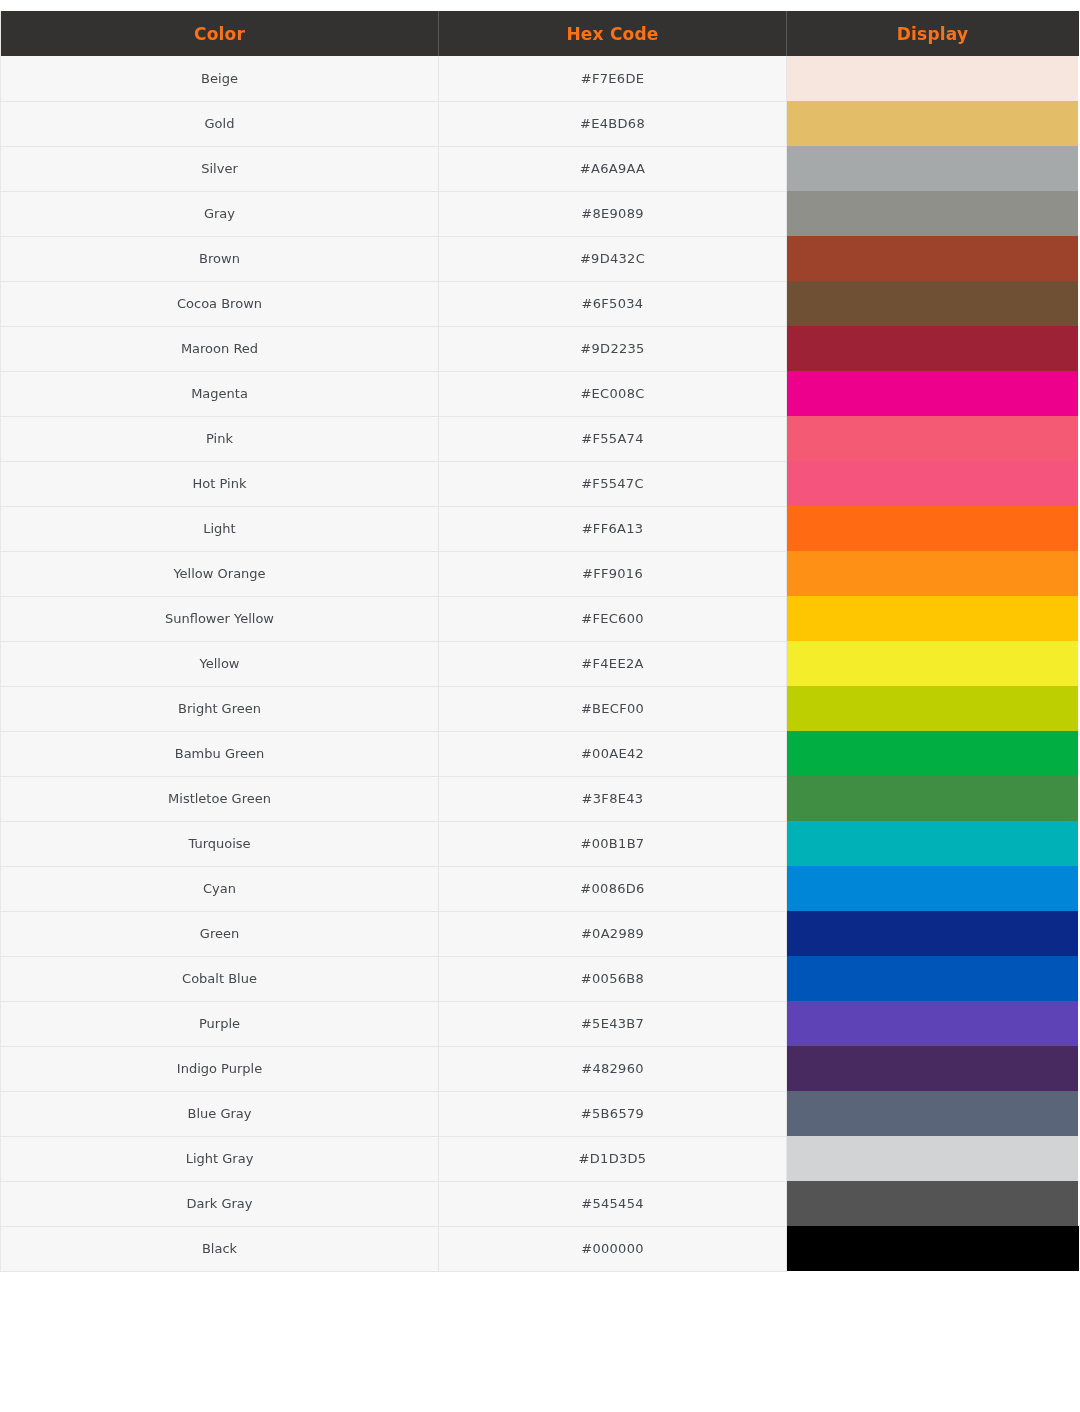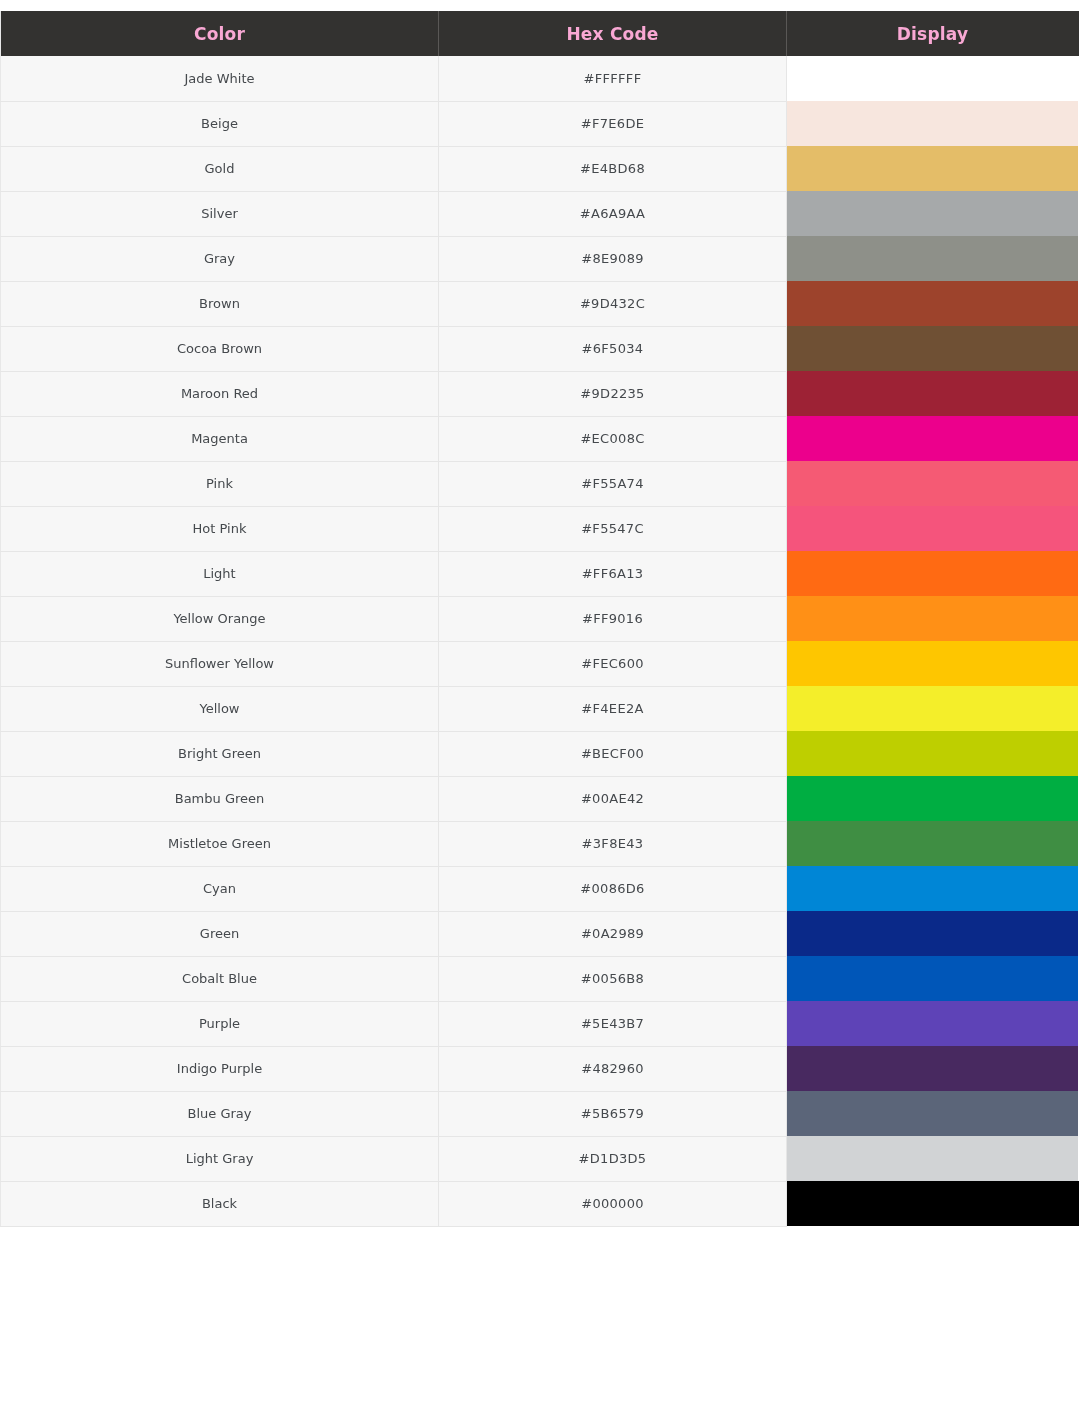--- a/index.html
+++ b/index.html
@@ -26,21 +26,21 @@
     table-layout: fixed;
     margin: 0;
     border-left: 1px solid #e8e8e8;
   }
   table.color-table col.c-name    { width: 438px; }
   table.color-table col.c-hex     { width: 348px; }
   table.color-table col.c-display { width: 292px; }
 
   thead th {
     background: #333230;
-    color: #f9a8d4;
+    color: #f97316;
     font-size: 17px;
     font-weight: bold;
     letter-spacing: 0.2px;
     height: 45px;
     padding: 0;
     text-align: center;
     vertical-align: middle;
     border-right: 1px solid #5a5856;
     box-sizing: border-box;
   }
@@ -86,27 +86,20 @@
     </colgroup>
     <thead>
       <tr>
         <th>Color</th>
         <th>Hex Code</th>
         <th>Display</th>
       </tr>
     </thead>
     <tbody id="table-body">
         <tr>
-          <td class="cell-name">Jade White</td>
-          <td class="cell-hex">#FFFFFF</td>
-          <td class="cell-display">
-            <span class="swatch" style="background-color: rgb(255, 255, 255);"></span>
-          </td>
-        </tr>
-        <tr>
           <td class="cell-name">Beige</td>
           <td class="cell-hex">#F7E6DE</td>
           <td class="cell-display">
             <span class="swatch" style="background-color: rgb(247, 230, 222);"></span>
           </td>
         </tr>
         <tr>
           <td class="cell-name">Gold</td>
           <td class="cell-hex">#E4BD68</td>
           <td class="cell-display">
@@ -212,20 +205,27 @@
           </td>
         </tr>
         <tr>
           <td class="cell-name">Mistletoe Green</td>
           <td class="cell-hex">#3F8E43</td>
           <td class="cell-display">
             <span class="swatch" style="background-color: rgb(63, 142, 67);"></span>
           </td>
         </tr>
         <tr>
+          <td class="cell-name">Turquoise</td>
+          <td class="cell-hex">#00B1B7</td>
+          <td class="cell-display">
+            <span class="swatch" style="background-color: rgb(0, 177, 183);"></span>
+          </td>
+        </tr>
+        <tr>
           <td class="cell-name">Cyan</td>
           <td class="cell-hex">#0086D6</td>
           <td class="cell-display">
             <span class="swatch" style="background-color: rgb(0, 134, 214);"></span>
           </td>
         </tr>
         <tr>
           <td class="cell-name">Green</td>
           <td class="cell-hex">#0A2989</td>
           <td class="cell-display">
@@ -258,20 +258,27 @@
           <td class="cell-hex">#5B6579</td>
           <td class="cell-display">
             <span class="swatch" style="background-color: rgb(91, 101, 121);"></span>
           </td>
         </tr>
         <tr>
           <td class="cell-name">Light Gray</td>
           <td class="cell-hex">#D1D3D5</td>
           <td class="cell-display">
             <span class="swatch" style="background-color: rgb(209, 211, 213);"></span>
+          </td>
+        </tr>
+        <tr>
+          <td class="cell-name">Dark Gray</td>
+          <td class="cell-hex">#545454</td>
+          <td class="cell-display">
+            <span class="swatch" style="background-color: rgb(84, 84, 84);"></span>
           </td>
         </tr>
         <tr>
           <td class="cell-name">Black</td>
           <td class="cell-hex">#000000</td>
           <td class="cell-display">
             <span class="swatch" style="background-color: rgb(0, 0, 0);"></span>
           </td>
         </tr>
       </tbody>

